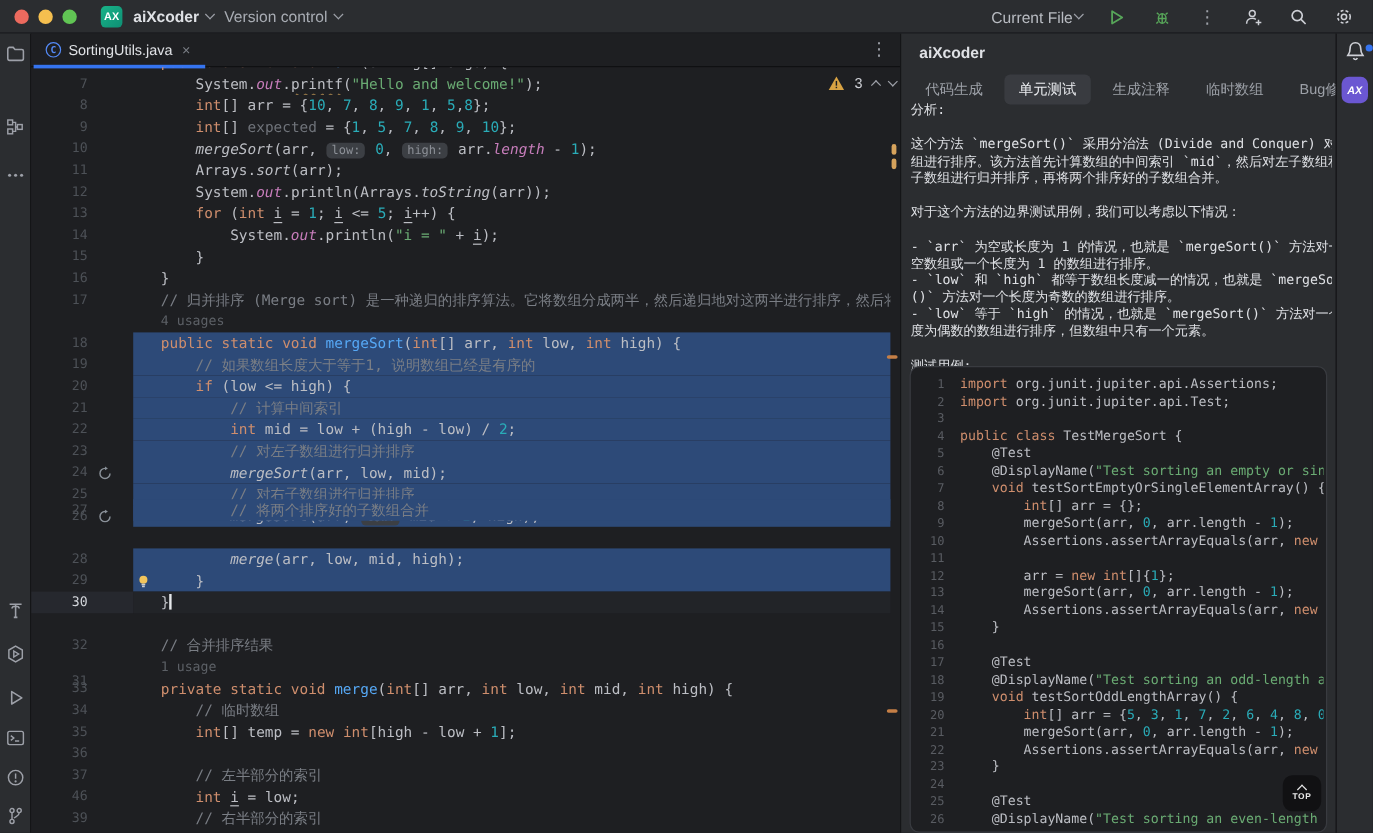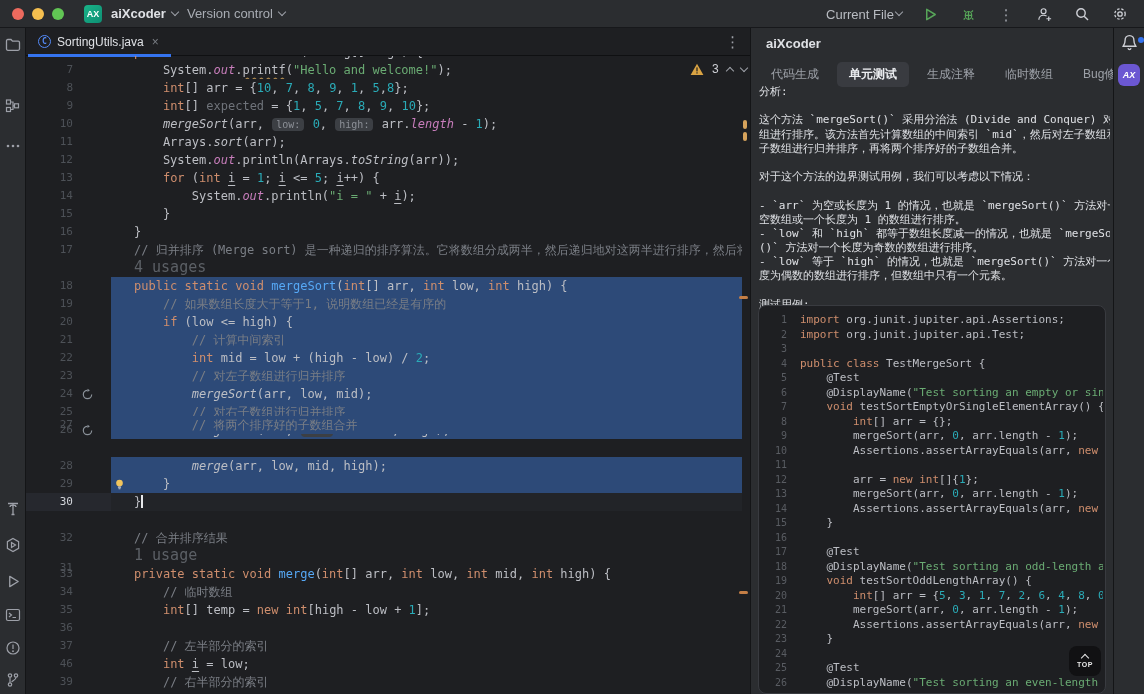--- a/index.html
+++ b/index.html
@@ -56,37 +56,37 @@
   .gicon.rec{left:55px}
   .gicon.bulb{left:87px}
   .caret{display:inline-block;width:1.5px;height:13px;background:#e6e8eb;vertical-align:-2px}
 
   .tk-p{color:#bcbec4}.tk-kw{color:#cf8e6d}.tk-fn{color:#56a8f5}.tk-num{color:#2aacb8}
   .tk-str{color:#6aab73}.tk-cmt{color:#7a7e85}.tk-gray{color:#6f737a}
   .tk-fld{color:#c77dbb;font-style:italic}.tk-it{font-style:italic}
   .tk-wavy{text-decoration:underline wavy #b28c4f;text-underline-offset:3px}
   .tk-und{text-decoration:underline;text-underline-offset:3px}
   .tk-hint{background:#3c3f44;color:#8c9097;font-size:10px;border-radius:4px;padding:1px 4px;margin:0 1px}
-  .tk-usage{color:#5c6066;font-size:15px}
+  .tk-usage{color:#5c6066;font-size:11px}
   .crow.inlay .ctext{line-height:16px}
 
   .inspect{position:absolute;left:664px;top:6px;display:flex;align-items:center;gap:8px;z-index:5}
   .inspect .cnt{font-size:12px;color:#ced0d6}
   .chev-up{width:6px;height:6px;border-left:1.5px solid #9da0a8;border-top:1.5px solid #9da0a8;transform:rotate(45deg);margin-top:3px}
   .chev-dn{width:6px;height:6px;border-right:1.5px solid #9da0a8;border-bottom:1.5px solid #9da0a8;transform:rotate(45deg);margin-top:-2px}
   .mark{position:absolute;border-radius:2px;z-index:4}
   .mark.gold{width:4px;height:9px;background:#d6a35c;right:3px}
   .mark.orange{width:9px;height:3px;background:#c57f46;right:2px}
 
   
   .panel{position:absolute;left:750px;top:0;width:363px;bottom:0;background:#2b2d30;border-left:1px solid #141517}
   .p-title{position:absolute;left:15px;top:8px;font-size:13px;font-weight:bold;color:#dfe1e5}
   .p-tabs{position:absolute;left:8px;top:33px;right:4px;height:26px;display:flex;gap:6px;align-items:center}
   .ptab{padding:4px 12px;border-radius:5px;font-size:12px;color:#9da1a8;white-space:nowrap}
-  .ptab.active{background:#393b40;color:#eceef1;font-weight:bold}
+  .ptab.active{background:#393b40;color:#eceef1;font-weight:normal}
   .prose{position:absolute;left:8px;top:57px;right:3px}
   .pline{height:14.2px;font:11px/14.2px "DejaVu Sans Mono","DejaVu Sans",monospace;color:#dfe1e5;
     white-space:pre;overflow:hidden}
   .codeblock{position:absolute;left:7px;top:277px;width:348px;height:389px;background:#1e1f22;
     border:1px solid #393b40;border-radius:8px;overflow:hidden}
   .prow{position:absolute;left:8px;right:2px;height:14.5px;font:11px/14.5px "DejaVu Sans Mono",monospace;
     white-space:pre;overflow:hidden;color:#bcbec4}
   .pnum{display:inline-block;width:20px;text-align:right;color:#595c62;font-size:10px;margin-right:13px}
   .topbtn{position:absolute;left:318px;top:618px;width:32px;height:30px;background:#111113;border-radius:8px;
     display:flex;flex-direction:column;align-items:center;justify-content:center;gap:1px;z-index:6}

